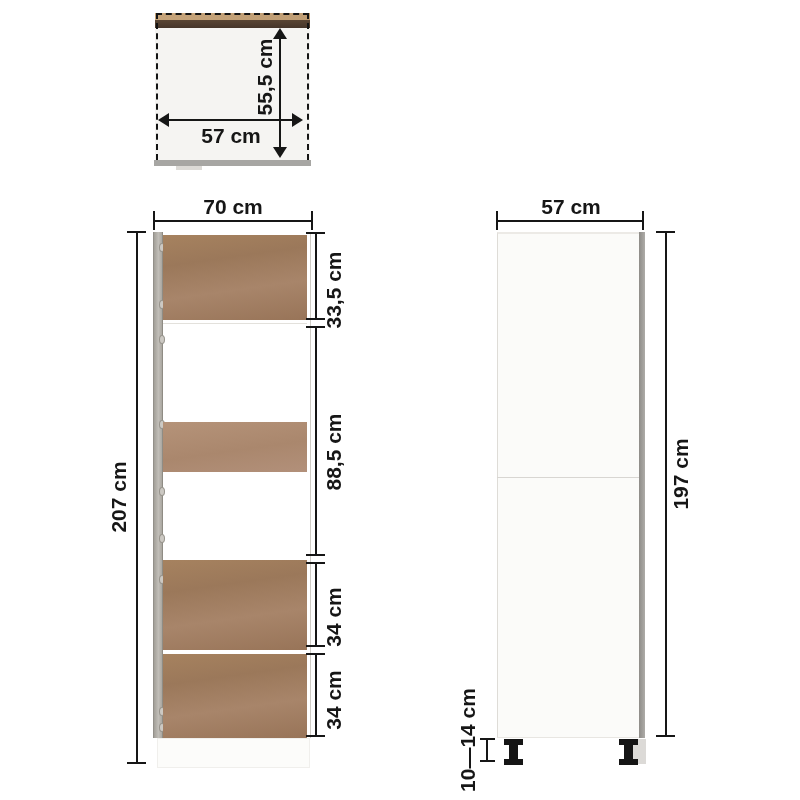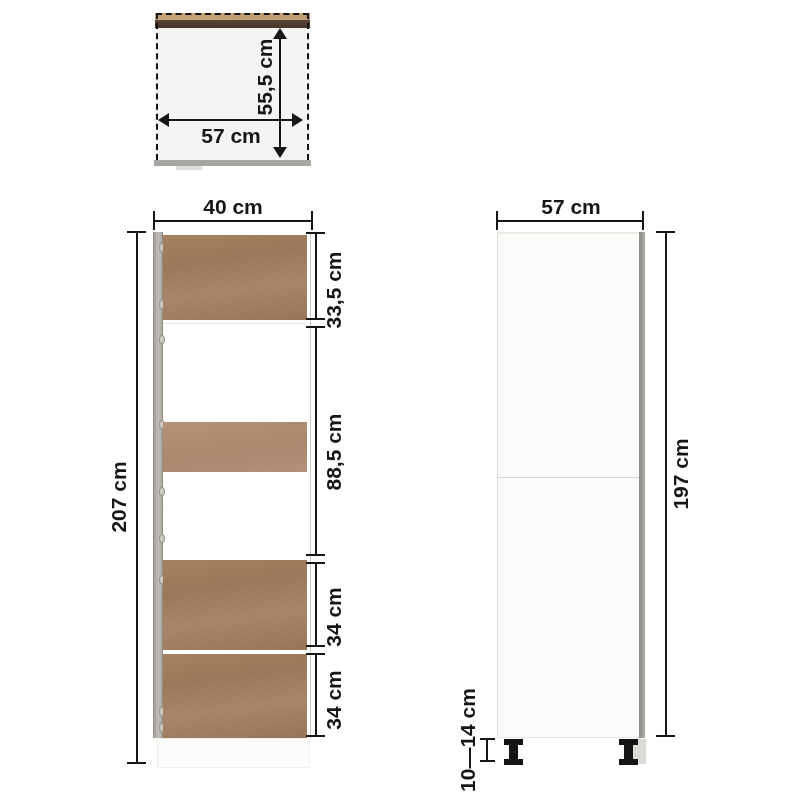--- a/index.html
+++ b/index.html
@@ -61,21 +61,21 @@
     <div class="abs" style="left:163px;top:323px;width:144px;height:1px;background:#e3e1dc;"></div>
     <div class="abs wood2" style="left:163px;top:422px;width:144px;height:50px;"></div>
     <div class="abs wood" style="left:163px;top:560px;width:144px;height:90px;"></div>
     <div class="abs wood" style="left:163px;top:654px;width:144px;height:84px;"></div>
     <div class="abs" style="left:310px;top:232px;width:1px;height:506px;background:#cfccc6;"></div>
     <div class="abs" style="left:157px;top:738px;width:153px;height:30px;background:#fcfcfa;border:1px solid #f0efec;"></div>
 
     <div class="line" style="left:154px;top:220px;width:158px;height:2px;"></div>
     <div class="line" style="left:153px;top:211px;width:2px;height:19px;"></div>
     <div class="line" style="left:311px;top:211px;width:2px;height:19px;"></div>
-    <div class="dim-label" style="left:233px;top:207px;">40 cm</div>
+    <div class="dim-label" style="left:233px;top:207px;">70 cm</div>
 
     <div class="line" style="left:136px;top:232px;width:2px;height:532px;"></div>
     <div class="line" style="left:127px;top:231px;width:19px;height:2px;"></div>
     <div class="line" style="left:127px;top:762px;width:19px;height:2px;"></div>
     <div class="dim-label vert" style="left:119px;top:497px;">207 cm</div>
 
     <div class="line" style="left:315px;top:233px;width:2px;height:87px;"></div>
     <div class="line" style="left:306px;top:232px;width:19px;height:2px;"></div>
     <div class="line" style="left:306px;top:318px;width:19px;height:2px;"></div>
     <div class="dim-label vert" style="left:334px;top:290px;">33,5 cm</div>

